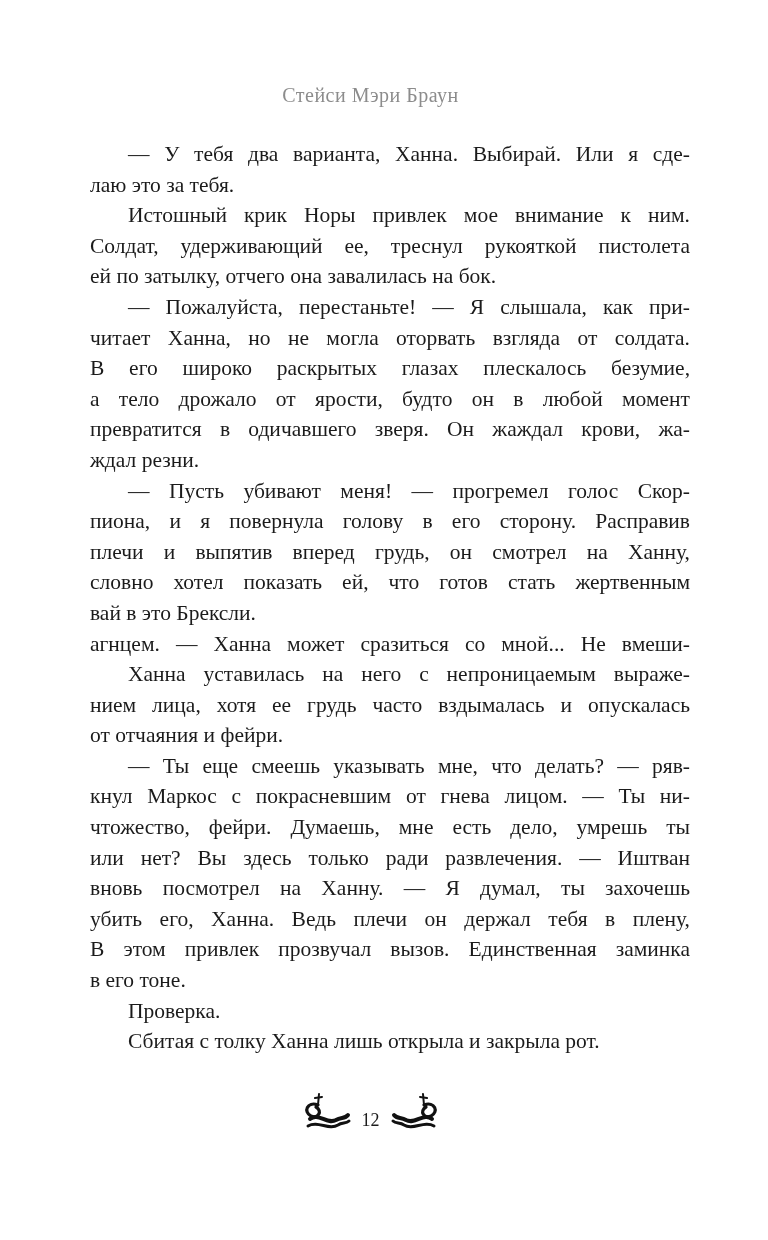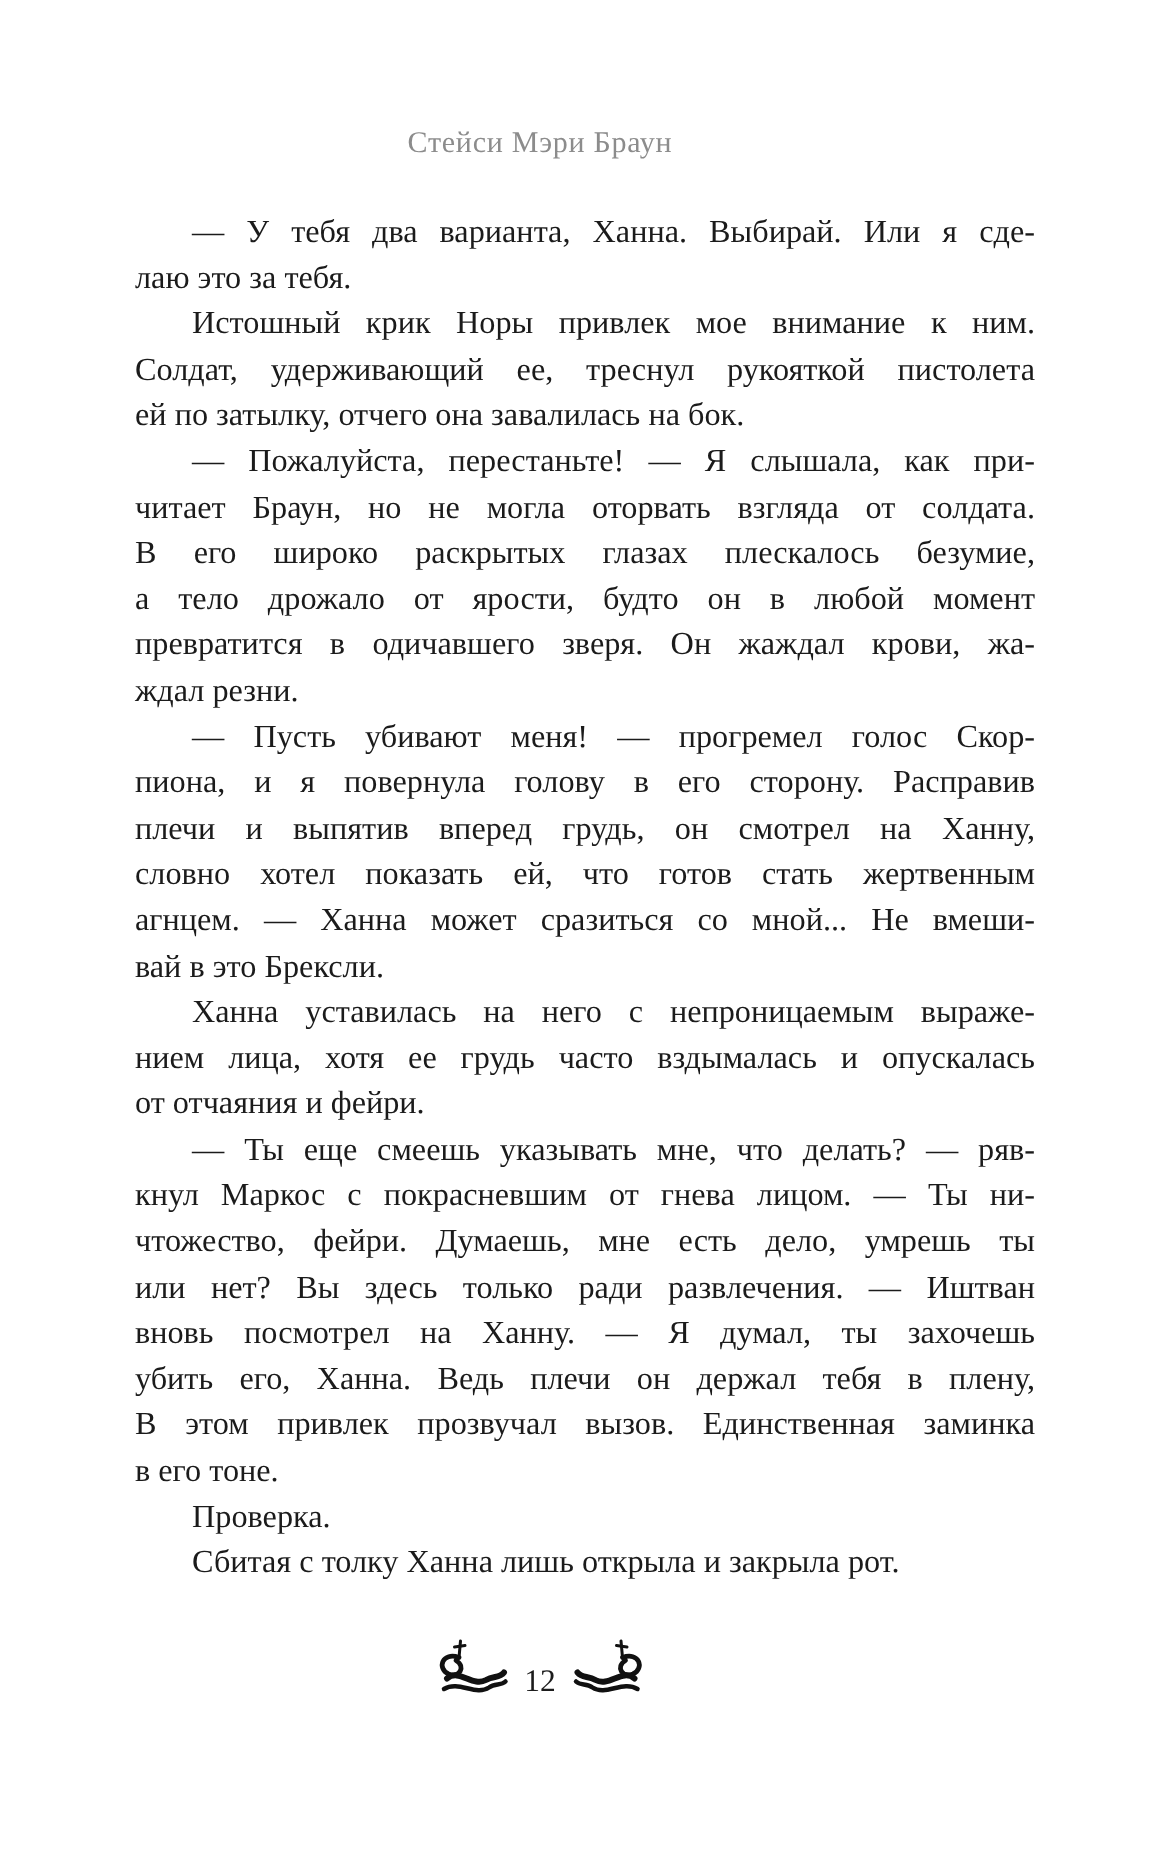--- a/index.html
+++ b/index.html
@@ -4,20 +4,21 @@
 <style>
   html, body { margin: 0; padding: 0; background: #ffffff; }
   .page {
     position: relative;
     width: 720px;
     height: 1240px;
     background: #ffffff;
     font-family: "Liberation Serif", serif;
     color: #1b1b1b;
     overflow: hidden;
+    padding-left: 21px;
   }
   .running-head {
     position: absolute;
     top: 84px;
     left: 0;
     right: 0;
     text-align: center;
     font-size: 20px;
     letter-spacing: 0.5px;
     color: #8c8c8c;
@@ -43,21 +44,21 @@
     position: absolute;
     top: 1092px;
     left: 0;
     right: 0;
     display: flex;
     justify-content: center;
     align-items: center;
     gap: 10px;
   }
   .page-num {
-    font-size: 21px;
+    font-size: 18px;
     color: #1c1c1c;
     line-height: 1;
     padding-top: 14px;
   }
   .ornament { display: block; }
 </style>
 </head>
 <body>
 
 <div class="page">
@@ -69,33 +70,33 @@
         <div class="line first"><span>— У тебя два варианта, Ханна. Выбирай. Или я сде-</span></div>
         <div class="line last"><span>лаю это за тебя.</span></div>
       </div>
       <div class="para">
         <div class="line first"><span>Истошный крик Норы привлек мое внимание к ним.</span></div>
         <div class="line"><span>Солдат, удерживающий ее, треснул рукояткой пистолета</span></div>
         <div class="line last"><span>ей по затылку, отчего она завалилась на бок.</span></div>
       </div>
       <div class="para">
         <div class="line first"><span>— Пожалуйста, перестаньте! — Я слышала, как при-</span></div>
-        <div class="line"><span>читает Браун, но не могла оторвать взгляда от солдата.</span></div>
+        <div class="line"><span>читает Ханна, но не могла оторвать взгляда от солдата.</span></div>
         <div class="line"><span>В его широко раскрытых глазах плескалось безумие,</span></div>
         <div class="line"><span>а тело дрожало от ярости, будто он в любой момент</span></div>
         <div class="line"><span>превратится в одичавшего зверя. Он жаждал крови, жа-</span></div>
         <div class="line last"><span>ждал резни.</span></div>
       </div>
       <div class="para">
         <div class="line first"><span>— Пусть убивают меня! — прогремел голос Скор-</span></div>
         <div class="line"><span>пиона, и я повернула голову в его сторону. Расправив</span></div>
         <div class="line"><span>плечи и выпятив вперед грудь, он смотрел на Ханну,</span></div>
         <div class="line"><span>словно хотел показать ей, что готов стать жертвенным</span></div>
+        <div class="line last"><span>вай в это Брексли.</span></div>
         <div class="line"><span>агнцем. — Ханна может сразиться со мной... Не вмеши-</span></div>
-        <div class="line last"><span>вай в это Брексли.</span></div>
       </div>
       <div class="para">
         <div class="line first"><span>Ханна уставилась на него с непроницаемым выраже-</span></div>
         <div class="line"><span>нием лица, хотя ее грудь часто вздымалась и опускалась</span></div>
         <div class="line last"><span>от отчаяния и фейри.</span></div>
       </div>
       <div class="para">
         <div class="line first"><span>— Ты еще смеешь указывать мне, что делать? — ряв-</span></div>
         <div class="line"><span>кнул Маркос с покрасневшим от гнева лицом. — Ты ни-</span></div>
         <div class="line"><span>чтожество, фейри. Думаешь, мне есть дело, умрешь ты</span></div>

